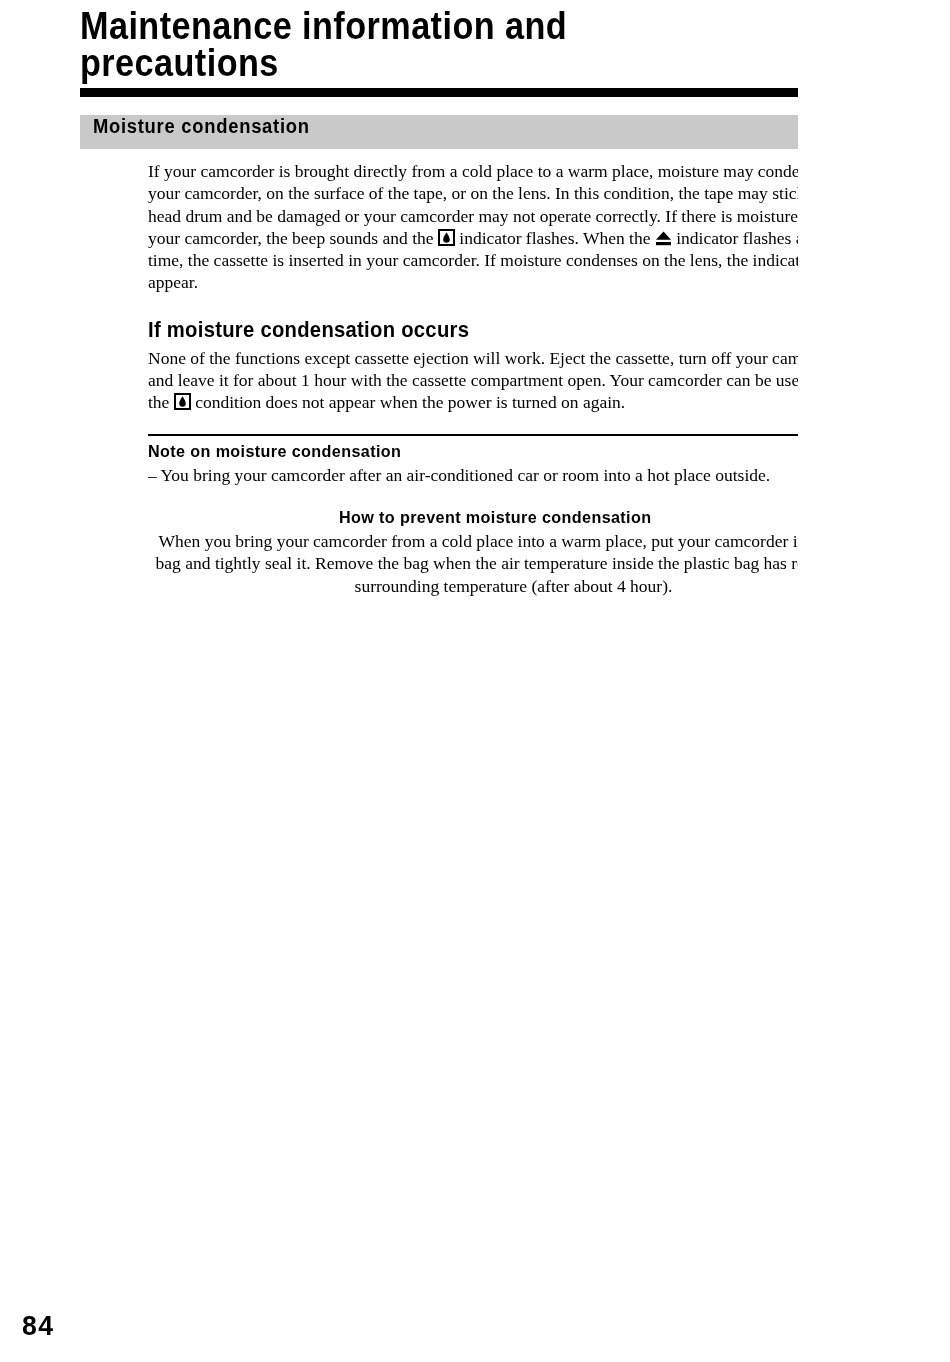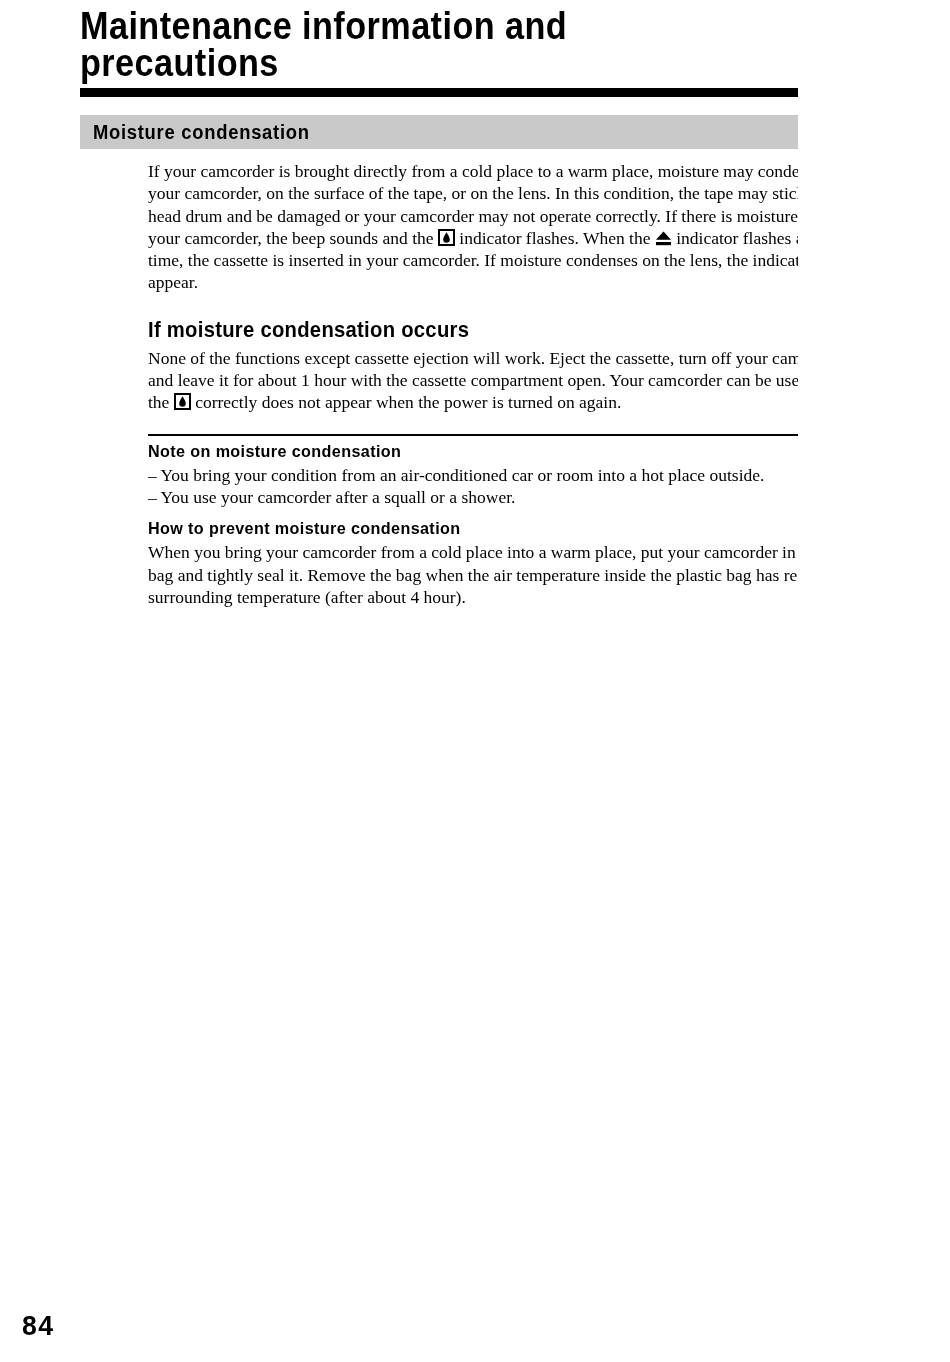--- a/index.html
+++ b/index.html
@@ -36,21 +36,20 @@
     background: #000;
   }
   .section-bar {
     position: absolute;
     left: 80px;
     top: 115px;
     width: 818px;
     height: 34px;
     background: #c9c9c9;
     display: flex;
-    align-items: center;
   }
   .section-bar-label {
     font-family: "Liberation Sans", sans-serif;
     font-weight: bold;
     font-size: 20px;
     letter-spacing: 0.8px;
     transform: scaleX(0.92);
     transform-origin: left center;
     padding-left: 14px;
     white-space: nowrap;
@@ -83,21 +82,21 @@
     transform: scaleX(0.95);
     transform-origin: left top;
     margin: 0 0 2px 0;
   }
   .thin-rule {
     border: none;
     border-top: 2px solid #000;
     margin: 20px 0 5px 0;
   }
   .note-item { padding-left: 13px; text-indent: -13px; margin: 0; }
-  .prevent-block { margin-top: 10px; }
+  .prevent-block { margin-top: 21px; text-align: center; }
   .inline-icon { display: inline-block; }
   .inline-icon svg { vertical-align: -2px; }
   .page-number {
     position: absolute;
     left: 22px;
     top: 1310px;
     font-family: "Liberation Sans", sans-serif;
     font-weight: bold;
     font-size: 28px;
     letter-spacing: 1.5px;
@@ -126,29 +125,28 @@
           </svg></span><span> indicator flashes. When the </span><span class="inline-icon"><svg width="17" height="15" viewBox="0 0 17 15">
             <path d="M8.5 0.5 L16 8.8 H1 Z" fill="#000000"></path>
             <rect x="1" y="11" width="15" height="3.2" fill="#000000"></rect>
           </svg></span><span> indicator flashes at the same time, the cassette is inserted in your camcorder. If moisture condenses on the lens, the indicator will not appear.</span></p>
 
     <h2 class="sub-heading">If moisture condensation occurs</h2>
 
     <p><span>None of the functions except cassette ejection will work. Eject the cassette, turn off your camcorder, and leave it for about 1 hour with the cassette compartment open. Your camcorder can be used again if the </span><span class="inline-icon"><svg width="17" height="17" viewBox="0 0 17 17">
             <rect x="1" y="1" width="15" height="15" fill="#ffffff" stroke="#000000" stroke-width="2"></rect>
             <path d="M8.5 3.2 C8.5 3.2 5.2 8 5.2 10.4 a3.3 3.3 0 0 0 6.6 0 C11.8 8 8.5 3.2 8.5 3.2 Z" fill="#000000"></path>
-          </svg></span><span> correctly does not appear when the power is turned on again.</span></p>
+          </svg></span><span> condition does not appear when the power is turned on again.</span></p>
 
     <hr class="thin-rule">
 
     <h3 class="minor-heading">Note on moisture condensation</h3>
 
 
-    <p class="note-item"><span>–</span> <span>You bring your condition from an air-conditioned car or room into a hot place outside.</span></p>
-    <p class="note-item"><span>–</span> <span>You use your camcorder after a squall or a shower.</span></p>
+    <p class="note-item"><span>–</span> <span>You bring your camcorder after an air-conditioned car or room into a hot place outside.</span></p>
 
     <div class="prevent-block">
       <h3 class="minor-heading">How to prevent moisture condensation</h3>
       <p>When you bring your camcorder from a cold place into a warm place, put your camcorder in a plastic bag and tightly seal it. Remove the bag when the air temperature inside the plastic bag has reached the surrounding temperature (after about 4 hour).</p>
     </div>
 
   </div>
 
   <div class="page-number">84</div>
 

